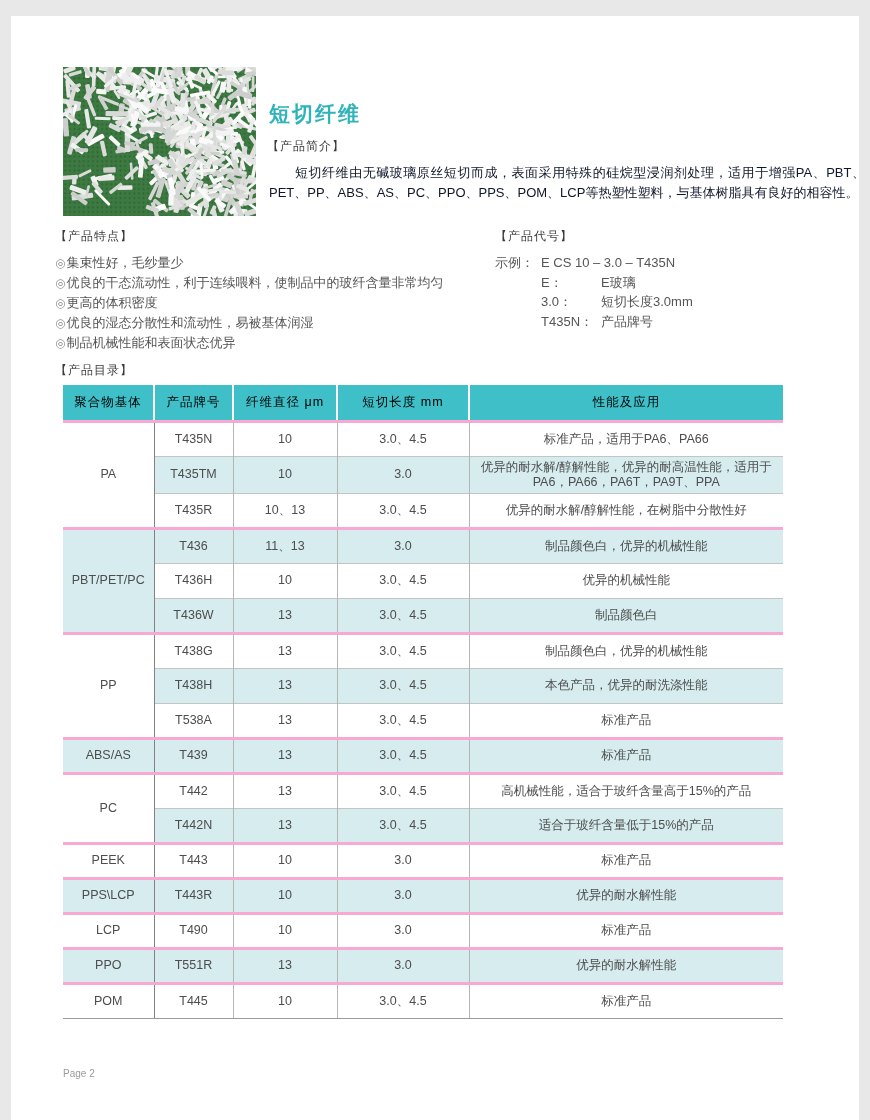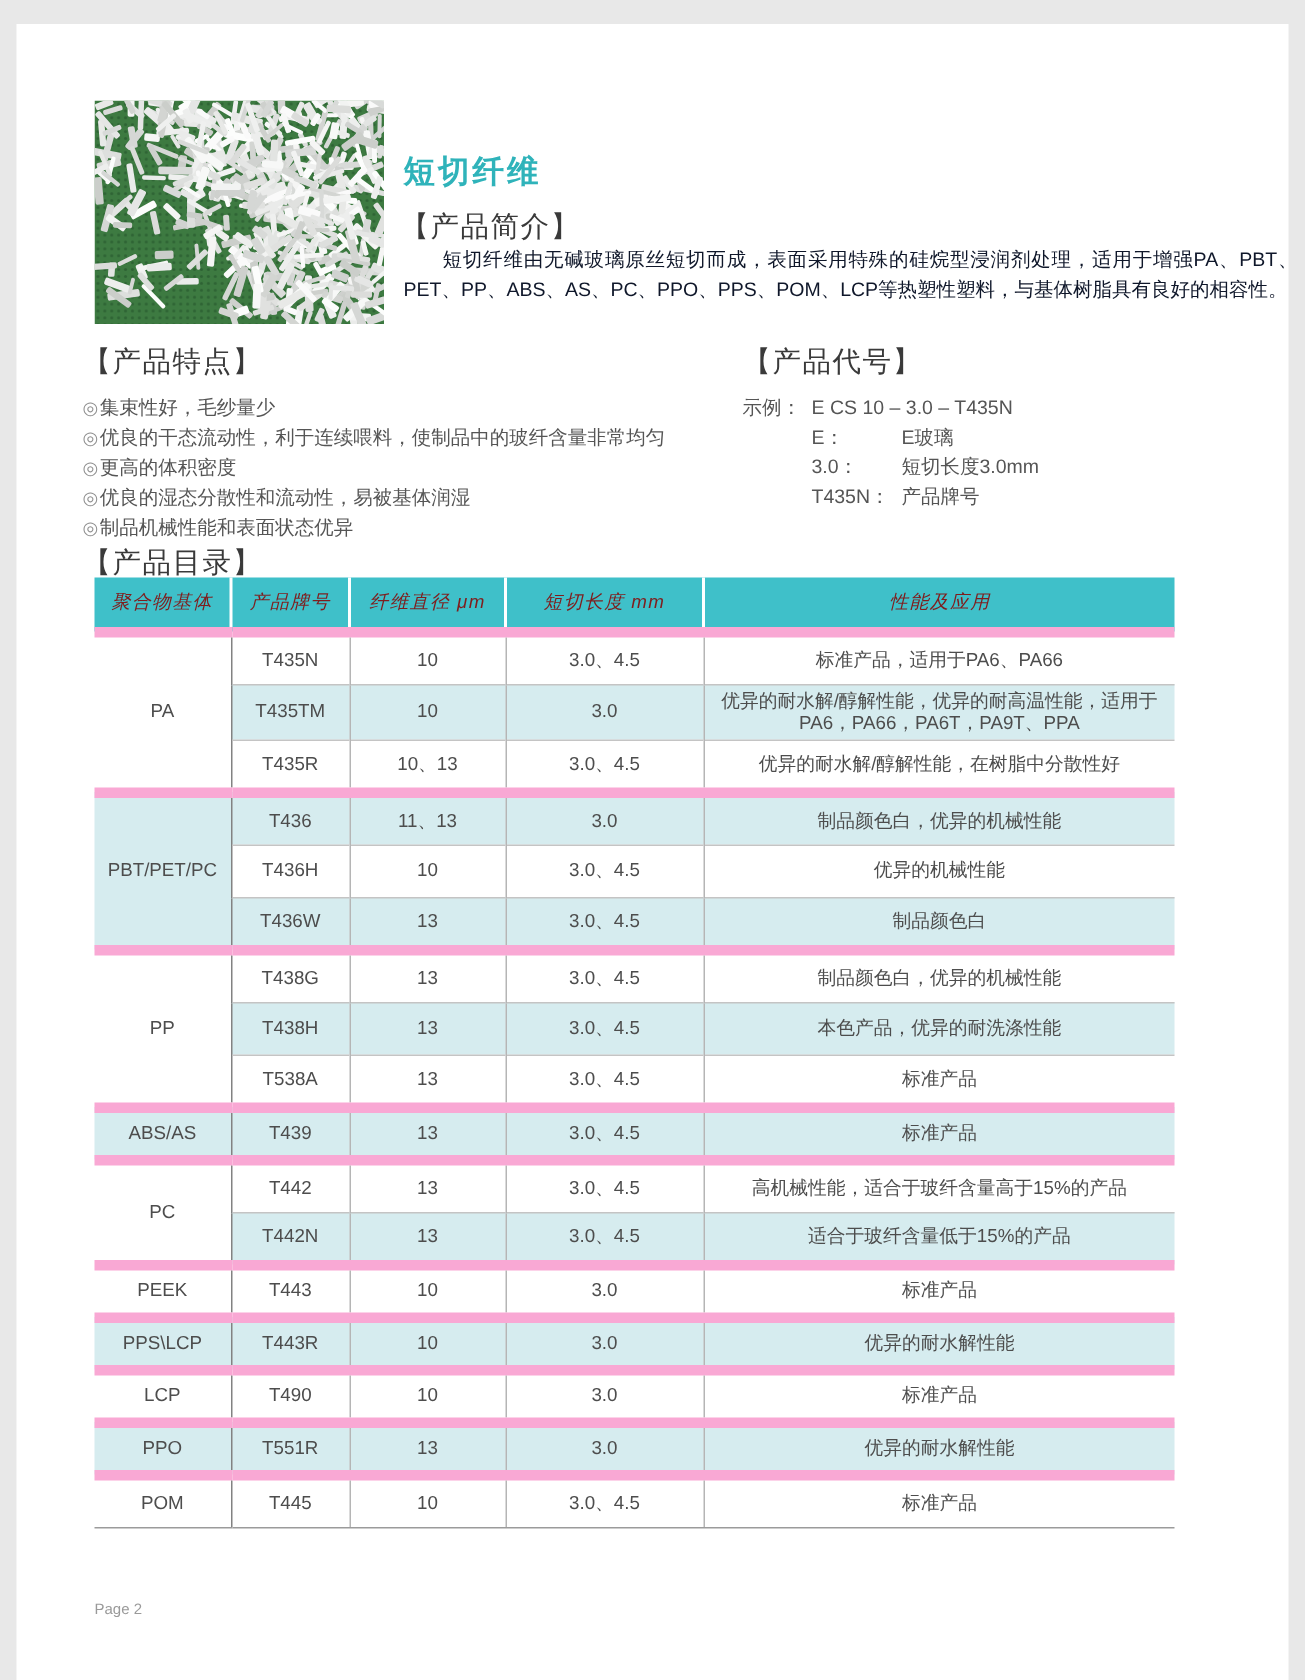--- a/index.html
+++ b/index.html
@@ -10,21 +10,21 @@
     font-family:"Liberation Sans","DejaVu Sans",sans-serif;
     color:#4d4d4d;
   }
 
   
   .fiber-photo { position:absolute; left:52px; top:51px; width:193px; height:149px; }
   .fiber-photo svg { display:block; }
 
   
   .doc-title { position:absolute; left:258px; top:84px; font-size:21px; font-weight:bold; color:#2fb3ba; letter-spacing:2px; }
-  .bracket-heading { font-size:19px; color:#3a3a3a; letter-spacing:1px; }
+  .bracket-heading { font-size:12px; color:#3a3a3a; letter-spacing:1px; }
   .intro-heading { position:absolute; left:256px; top:122px; }
   .intro-body {
     position:absolute; left:258px; top:147px; width:596px;
     font-size:13px; line-height:19.5px; color:#0f172a; text-indent:2em; text-align:justify;
   }
 
   
   .features { position:absolute; left:44px; top:212px; width:420px; }
   .features ul { list-style:none; margin-top:8px; }
   .features li { font-size:13px; line-height:19px; color:#555; }
@@ -35,31 +35,31 @@
   .codes .code-lines { margin-top:8px; font-size:13px; line-height:19.5px; color:#555; }
   .code-line { display:flex; }
   .code-line .lbl { width:46px; flex:0 0 46px; }
   .code-line .key { width:60px; flex:0 0 60px; }
   .code-line.sub { padding-left:46px; }
 
   
   .catalog-heading { position:absolute; left:44px; top:346px; }
   .catalog-table { position:absolute; left:52px; top:369px; width:720px; border-collapse:collapse; table-layout:fixed; }
   .catalog-table th {
-    background:#3fc0c9; color:#7f1d1d; font-weight:normal; font-size:12.5px;
-    height:36px; text-align:center; vertical-align:middle; border-left:2px solid #fff; letter-spacing:1px;font-style:italic;
+    background:#3fc0c9; color:#000000; font-weight:normal; font-size:12.5px;
+    height:36px; text-align:center; vertical-align:middle; border-left:2px solid #fff; letter-spacing:1px;
   }
   .catalog-table th:first-child { border-left:none; }
   .catalog-table td {
     height:35px; text-align:center; vertical-align:middle; font-size:12.5px; color:#4d4d4d;
     border-left:1px solid #b5b5b5; border-top:1px solid #c4c4c4; padding:3px 8px; line-height:15px;
   }
   .catalog-table td.polymer { border-left:none; }
   .catalog-table td.grade { border-left:1px solid #828282; }
-  .catalog-table tr.group-start td { border-top:7px solid #f9a8d4; }
+  .catalog-table tr.group-start td { border-top:3px solid #f9a8d4; }
   .catalog-table tr:last-child td { border-bottom:1px solid #9b9b9b; }
   .catalog-table td.shade { background:#d6ecef; }
 
   .page-number { position:absolute; left:52px; top:1052px; font-size:10px; color:#9a9a9a; }
 </style>
 </head>
 <body>
 
 <div class="page">
 

